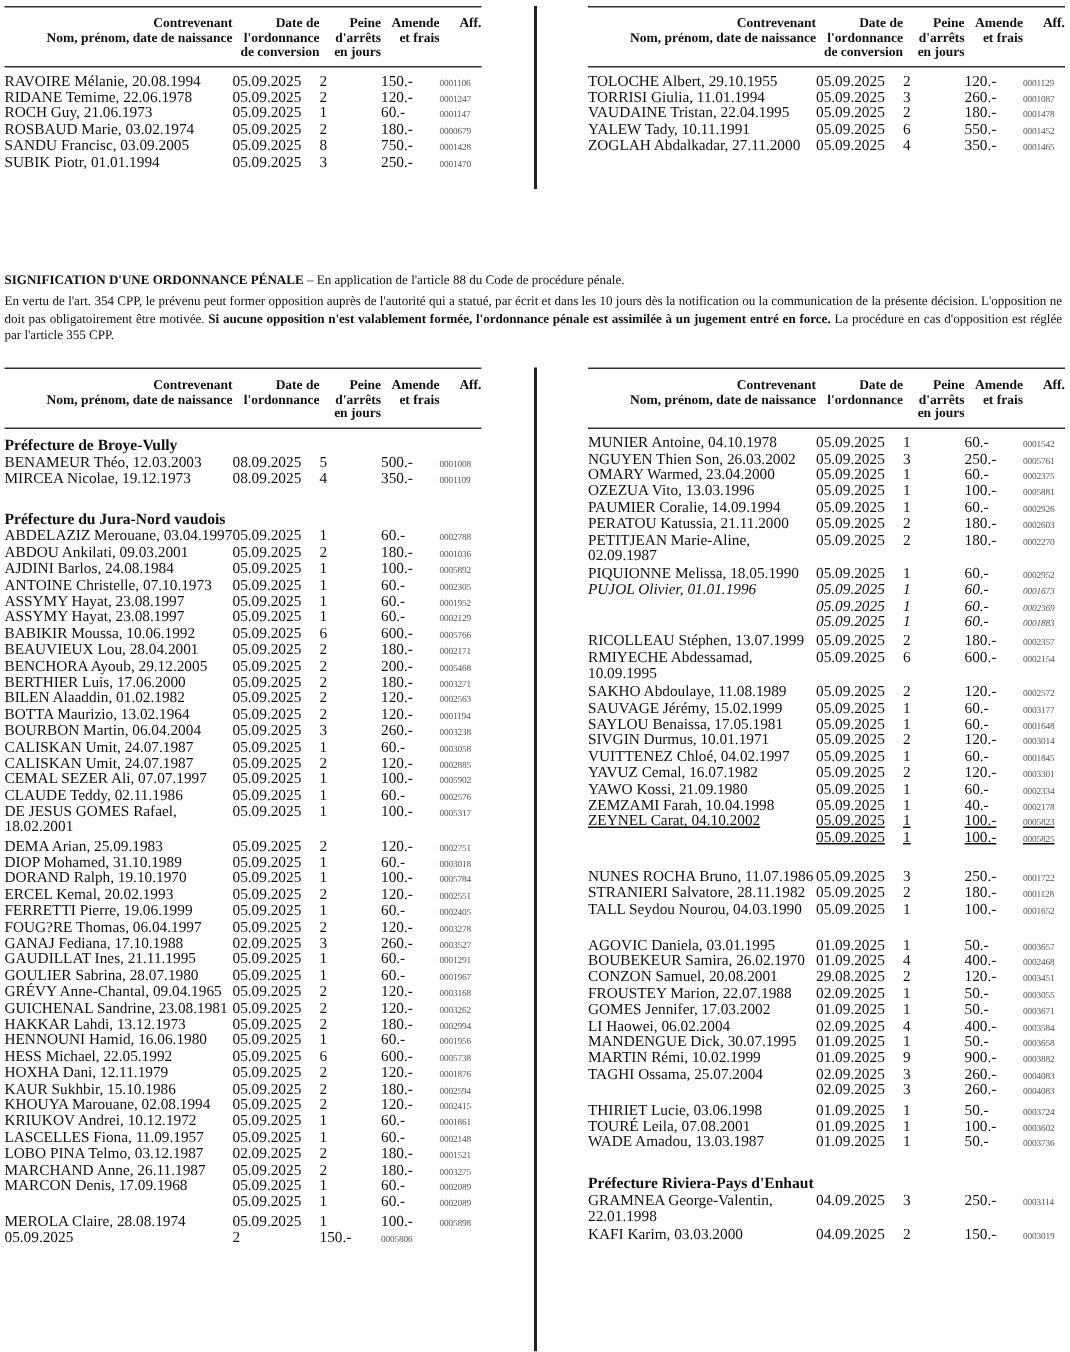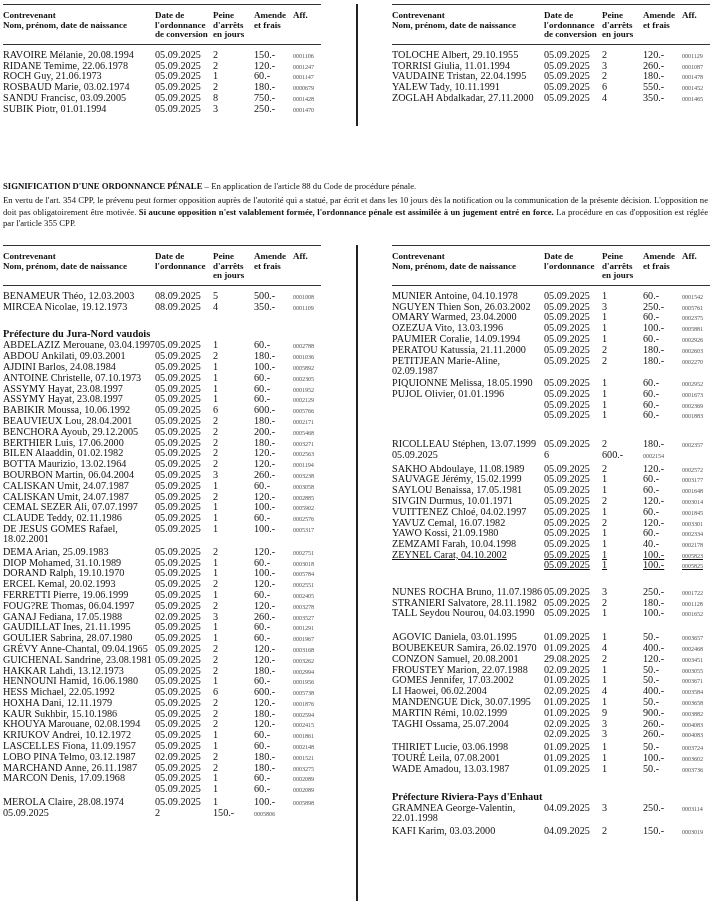--- a/index.html
+++ b/index.html
@@ -11,20 +11,21 @@
   .col { position: absolute; }
   .col-left { left: 3px; width: 318px; }
   .col-right { left: 392px; width: 318px; }
   .vrule { position: absolute; width: 1.5px; background: #222; }
 
   .thead {
     border-top: 1.5px solid #333; border-bottom: 1.5px solid #333;
     display: grid; grid-template-columns: 152px 58px 41px 39px 28px;
     font-weight: bold; font-size: 9px; line-height: 9.6px;
     padding: 6px 0 4px 0;
+    text-align: right;
   }
   .thead div { white-space: pre-line; }
 
   .rows { margin-top: 5px; }
   .row {
     display: grid; grid-template-columns: 152px 58px 41px 39px 28px;
     font-size: 10.2px; line-height: 12.4px;
   }
   .row .aff { font-size: 6.2px; color: #555; padding-top: 1px; letter-spacing: -0.1px; }
   .subline { display: block; line-height: 9.8px; }
@@ -279,20 +280,21 @@
     <div>Date de
 l'ordonnance</div>
     <div>Peine
 d'arrêts
 en jours</div>
     <div>Amende
 et frais</div>
     <div>Aff.</div>
   </div>
   <div class="rows">
+      <div class="section-title">Préfecture de Broye-Vully</div>
       <div class="row">
         <div>
           <span class="subline">BENAMEUR Théo, 12.03.2003</span>
         </div>
         <div>
           <span class="subline">08.09.2025</span>
         </div>
         <div>
           <span class="subline">5</span>
         </div>
@@ -726,21 +728,21 @@
         </div>
         <div>
           <span class="subline">120.-</span>
         </div>
         <div class="aff">
           <span class="subline">0003278</span>
         </div>
       </div>
       <div class="row">
         <div>
-          <span class="subline">GANAJ Fediana, 17.05.1988</span>
+          <span class="subline">GANAJ Fediana, 17.10.1988</span>
         </div>
         <div>
           <span class="subline">02.09.2025</span>
         </div>
         <div>
           <span class="subline">3</span>
         </div>
         <div>
           <span class="subline">260.-</span>
         </div>
@@ -1187,21 +1189,21 @@
         <div>
           <span class="subline">1</span>
         </div>
         <div>
           <span class="subline">60.-</span>
         </div>
         <div class="aff">
           <span class="subline">0002952</span>
         </div>
       </div>
-      <div class="row" style="margin-bottom: 18px;">
+      <div class="row" style="margin-bottom: 2px; font-style: italic;">
         <div>
           <span class="subline" style="line-height: 10.4px;">PUJOL Olivier, 01.01.1996</span>
         </div>
         <div>
           <span class="subline" style="line-height: 10.4px;">05.09.2025</span>
           <span class="subline" style="line-height: 10.4px;">05.09.2025</span>
           <span class="subline" style="line-height: 10.4px;">05.09.2025</span>
         </div>
         <div>
           <span class="subline" style="line-height: 10.4px;">1</span>
@@ -1230,20 +1232,24 @@
           <span class="subline">2</span>
         </div>
         <div>
           <span class="subline">180.-</span>
         </div>
         <div class="aff">
           <span class="subline">0002357</span>
         </div>
       </div>
       <div class="row" style="margin-bottom: 2px;">
+        <div>
+          <span class="subline" style="line-height: 10.4px;">RMIYECHE Abdessamad,</span>
+          <span class="subline" style="line-height: 10.4px;">10.09.1995</span>
+        </div>
         <div>
           <span class="subline" style="line-height: 10.4px;">05.09.2025</span>
         </div>
         <div>
           <span class="subline" style="line-height: 10.4px;">6</span>
         </div>
         <div>
           <span class="subline" style="line-height: 10.4px;">600.-</span>
         </div>
         <div class="aff">

